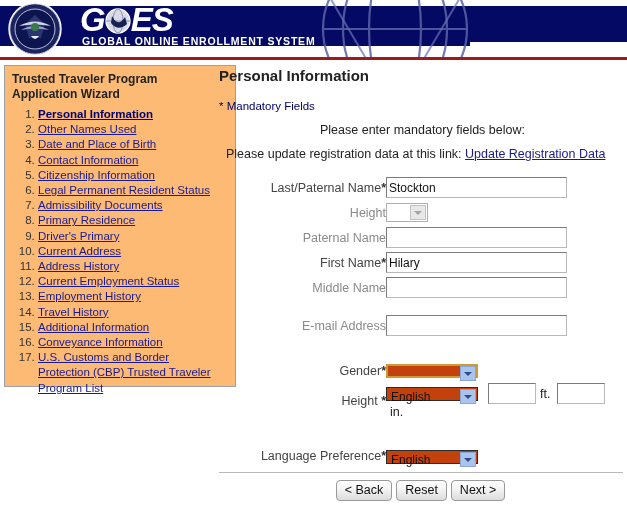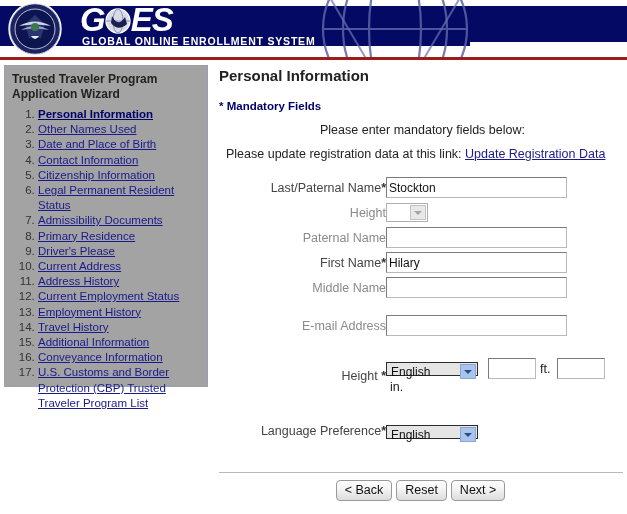--- a/index.html
+++ b/index.html
@@ -83,23 +83,23 @@
   #page {
     position: relative;
     width: 627px;
     height: 454px;
   }
 
   
   #sidebar {
     position: absolute;
     left: 4px; top: 5px;
-    width: 204px;
+    width: 232px;
     height: 322px;
-    background: #a3a3a3;
+    background: #fdba74;
     border: 1px solid #9aa0ad;
     box-sizing: border-box;
     padding: 6px 21px 6px 7px;
   }
   #sidebar-title {
     font-weight: bold;
     font-size: 12px;
     color: #222222;
     line-height: 15px;
     margin-bottom: 5px;
@@ -133,21 +133,21 @@
     width: 405px;
   }
   #page-title {
     font-size: 15px;
     font-weight: bold;
     color: #222222;
     margin: 2px 0 10px 1px;
   }
   #mandatory-note {
     font-size: 11.5px;
-    font-weight: bold;
+    font-weight: normal;
     color: #00006a;
     margin: 16px 0 11px 1px;
   }
   #enter-note {
     font-size: 12.5px;
     color: #222222;
     margin: 0 0 10px 4px;
     text-align: center;
   }
   #registration-line {
@@ -195,21 +195,21 @@
     background: #ffffff;
     outline: none;
   }
 
   
   .sel {
     position: relative;
     display: inline-block;
     box-sizing: border-box;
     height: 14px;
-    background: #e5e5e5;
+    background: #c2410c;
     border: 1px solid #2b2b2b;
     vertical-align: middle;
   }
   .sel .selval {
     position: absolute;
     left: 4px; top: 2px;
     font-size: 12px;
     color: #111111;
     white-space: nowrap;
   }
@@ -353,21 +353,21 @@
     </div>
     <ol id="wizard-list">
       <li class="current"><a href="#">Personal Information</a></li>
       <li><a href="#">Other Names Used</a></li>
       <li><a href="#">Date and Place of Birth</a></li>
       <li><a href="#">Contact Information</a></li>
       <li><a href="#">Citizenship Information</a></li>
       <li><a href="#">Legal Permanent Resident Status</a></li>
       <li><a href="#">Admissibility Documents</a></li>
       <li><a href="#">Primary Residence</a></li>
-      <li><a href="#">Driver's Please</a></li>
+      <li><a href="#">Driver's Primary</a></li>
       <li><a href="#">Current Address</a></li>
       <li><a href="#">Address History</a></li>
       <li><a href="#">Current Employment Status</a></li>
       <li><a href="#">Employment History</a></li>
       <li><a href="#">Travel History</a></li>
       <li><a href="#">Additional Information</a></li>
       <li><a href="#">Conveyance Information</a></li>
       <li><a href="#">U.S. Customs and Border Protection (CBP) Trusted Traveler Program List</a></li>
     </ol>
   </div>
@@ -414,20 +414,29 @@
           </tr>
       <tr>
         <td class="lbl dim"><span>E-mail Address</span></td>
         <td><input class="txt" type="text" value="" style=""></td>
       </tr>
       <tr>
             <td style="height:20px;"></td>
             <td></td>
           </tr>
       <tr>
+        <td class="lbl"><span>Gender</span><span class="star">*</span></td>
+        <td>
+          <div class="sel sel-gender focused">
+            <span class="selval"></span>
+            <span class="arrow"></span>
+          </div>
+        </td>
+      </tr>
+      <tr>
         <td class="lbl"><span>Height </span><span class="star">*</span></td>
         <td>
           <div class="sel sel-height">
             <span class="selval">English</span>
             <span class="arrow"></span>
           </div><input class="small" type="text" style="margin-left: 10px;" value=""><span class="unit">ft.</span><input class="small" type="text" value="" style=""><span class="unit">in.</span>
         </td>
       </tr>
       <tr>
             <td style="height:25px;"></td>

